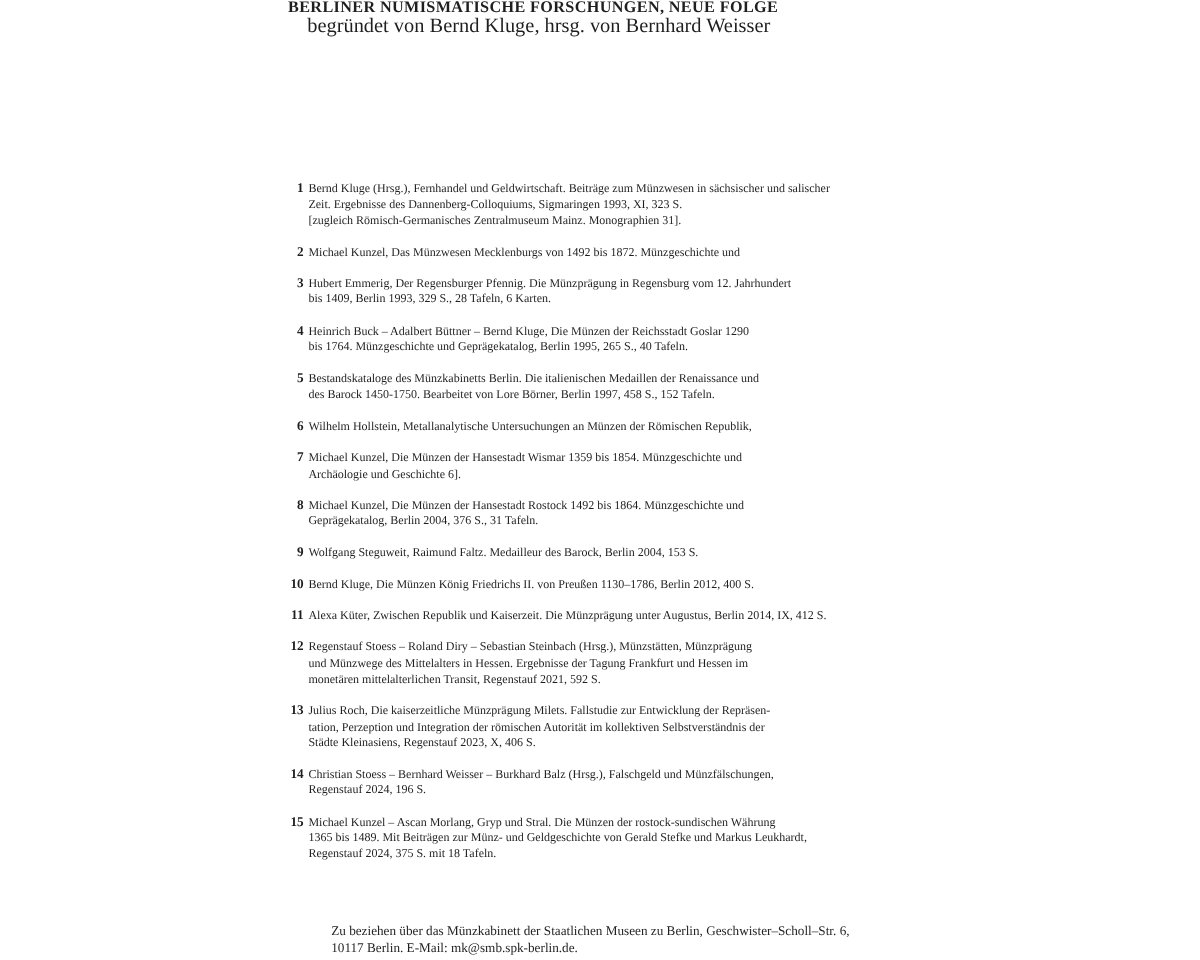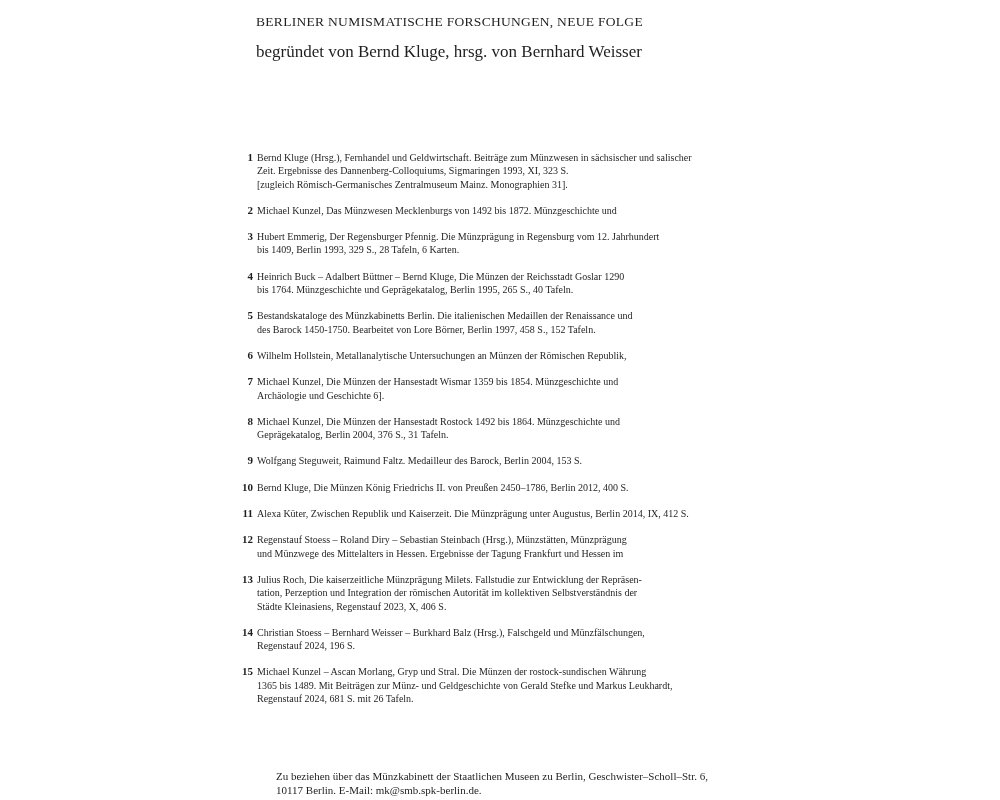--- a/index.html
+++ b/index.html
@@ -15,24 +15,24 @@
     color: #1f1f1f;
     font-family: "Liberation Serif", serif;
     overflow: hidden;
   }
   .header {
     position: absolute;
     left: 240px;
     top: -1px;
   }
   .title {
-    margin: 16px;
+    margin: 0;
     font-size: 13.5px;
     line-height: 14px;
-    font-weight: normal;
+    font-weight: bold;
     letter-spacing: 0.3px;
     white-space: nowrap;
   }
   .subtitle {
     margin: 2px 0 0 16px;
     font-size: 17px;
     line-height: 13px;
     white-space: nowrap;
   }
   .list {
@@ -138,34 +138,35 @@
     </div>
       <div class="entry">
       <div class="num">9</div>
       <div class="body">
           <div class="line">Wolfgang Steguweit, Raimund Faltz. Medailleur des Barock, Berlin 2004, 153 S.</div>
         </div>
     </div>
       <div class="entry">
       <div class="num">10</div>
       <div class="body">
-          <div class="line">Bernd Kluge, Die Münzen König Friedrichs II. von Preußen 2450–1786, Berlin 2012, 400 S.</div>
+          <div class="line">Bernd Kluge, Die Münzen König Friedrichs II. von Preußen 1130–1786, Berlin 2012, 400 S.</div>
         </div>
     </div>
       <div class="entry">
       <div class="num">11</div>
       <div class="body">
           <div class="line">Alexa Küter, Zwischen Republik und Kaiserzeit. Die Münzprägung unter Augustus, Berlin 2014, IX, 412 S.</div>
         </div>
     </div>
       <div class="entry">
       <div class="num">12</div>
       <div class="body">
           <div class="line">Regenstauf Stoess – Roland Diry – Sebastian Steinbach (Hrsg.), Münzstätten, Münzprägung</div>
           <div class="line">und Münzwege des Mittelalters in Hessen. Ergebnisse der Tagung Frankfurt und Hessen im</div>
+          <div class="line">monetären mittelalterlichen Transit, Regenstauf 2021, 592 S.</div>
         </div>
     </div>
       <div class="entry">
       <div class="num">13</div>
       <div class="body">
           <div class="line">Julius Roch, Die kaiserzeitliche Münzprägung Milets. Fallstudie zur Entwicklung der Repräsen-</div>
           <div class="line">tation, Perzeption und Integration der römischen Autorität im kollektiven Selbstverständnis der</div>
           <div class="line">Städte Kleinasiens, Regenstauf 2023, X, 406 S.</div>
         </div>
     </div>
@@ -174,21 +175,21 @@
       <div class="body">
           <div class="line">Christian Stoess – Bernhard Weisser – Burkhard Balz (Hrsg.), Falschgeld und Münzfälschungen,</div>
           <div class="line">Regenstauf 2024, 196 S.</div>
         </div>
     </div>
       <div class="entry">
       <div class="num">15</div>
       <div class="body">
           <div class="line">Michael Kunzel – Ascan Morlang, Gryp und Stral. Die Münzen der rostock-sundischen Währung</div>
           <div class="line">1365 bis 1489. Mit Beiträgen zur Münz- und Geldgeschichte von Gerald Stefke und Markus Leukhardt,</div>
-          <div class="line">Regenstauf 2024, 681 S. mit 26 Tafeln.</div>
+          <div class="line">Regenstauf 2024, 375 S. mit 18 Tafeln.</div>
         </div>
     </div>
     </div>
 
   <div class="footer">
     <div class="line">Zu beziehen über das Münzkabinett der Staatlichen Museen zu Berlin, Geschwister–Scholl–Str. 6,</div>
     <div class="line">10117 Berlin. E-Mail: mk@smb.spk-berlin.de.</div>
   </div>
 
 </div>

